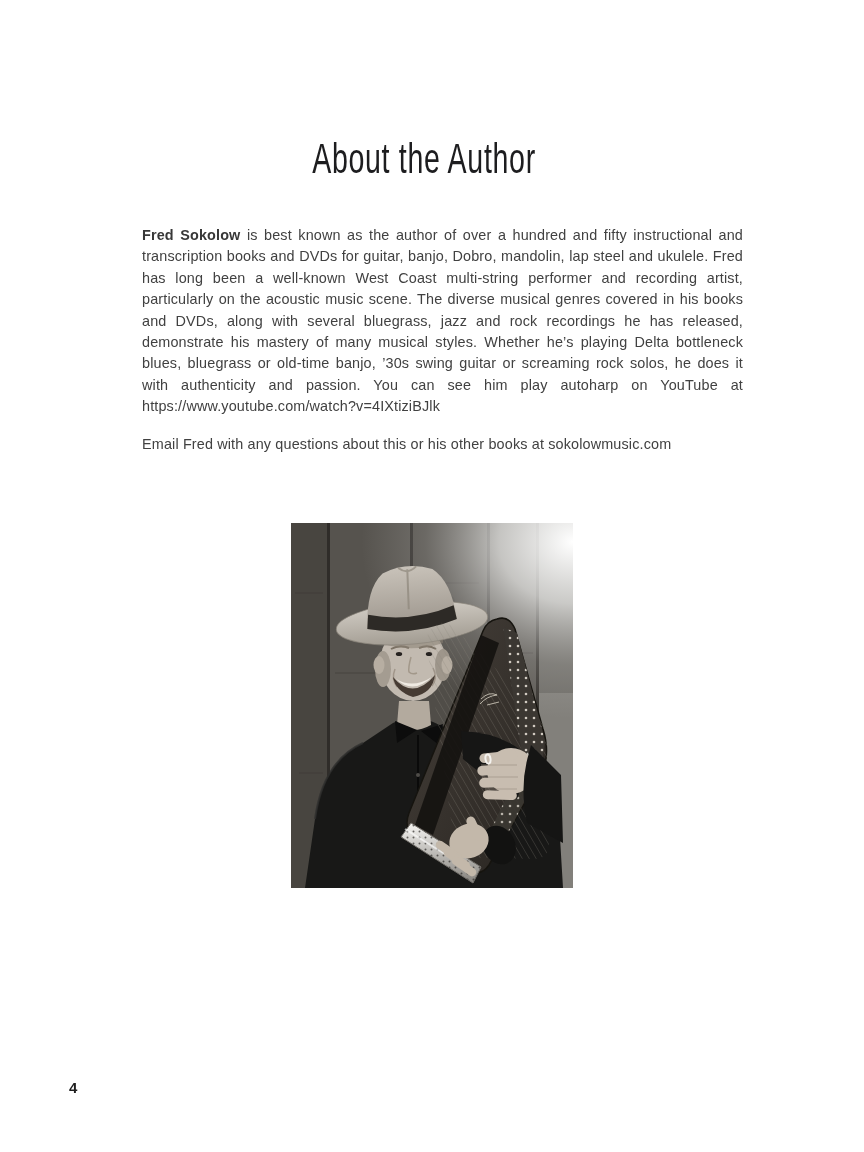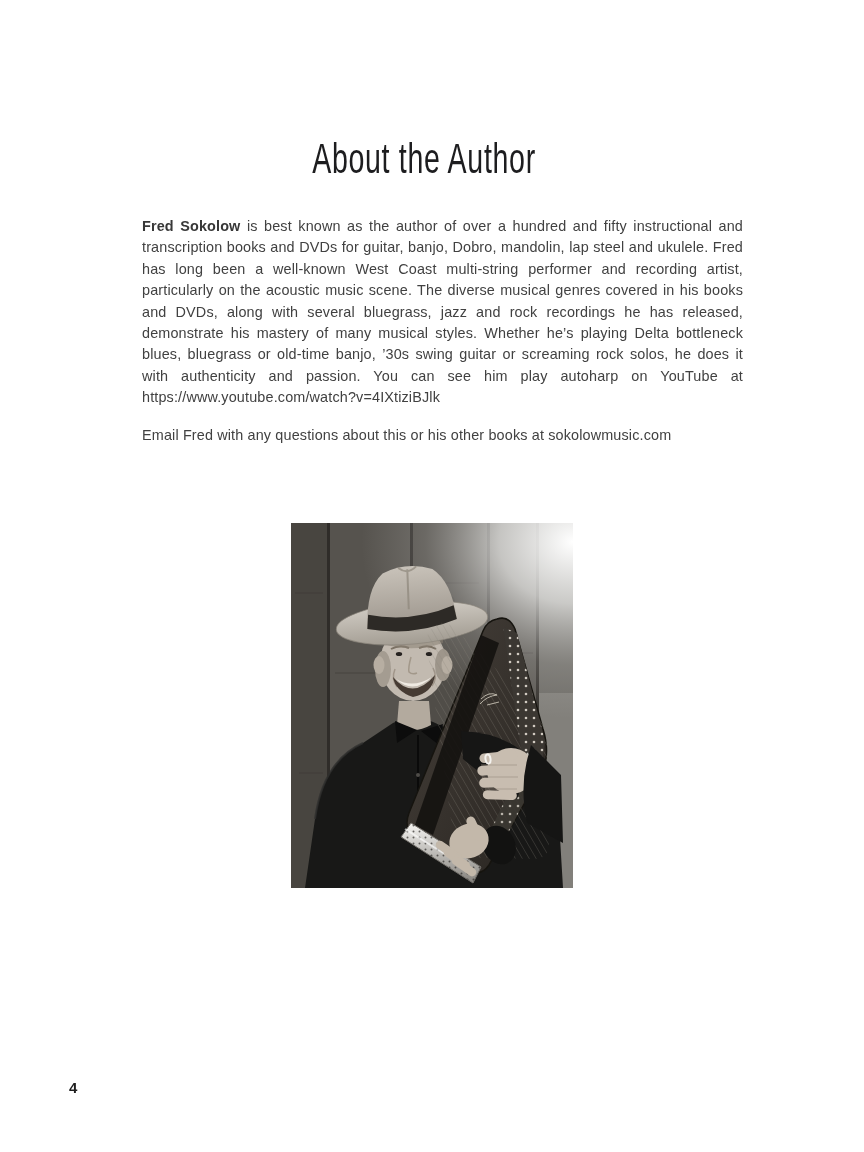--- a/index.html
+++ b/index.html
@@ -23,21 +23,21 @@
     font-size: 42px;
     line-height: 48px;
     font-weight: 400;
     color: #1d1d1f;
     letter-spacing: 1px;
     transform: scaleX(0.68);
     transform-origin: 50% 50%;
   }
   .bio {
     position: absolute;
-    left: 142px; top: 216px;
+    left: 142px; top: 225px;
     width: 601px;
   }
   .bio p {
     margin: 0;
     font-size: 14.4px;
     line-height: 21.4px;
     color: #414141;
     letter-spacing: 0.15px;
   }
   .bio .bio-paragraph { text-align: justify; }

